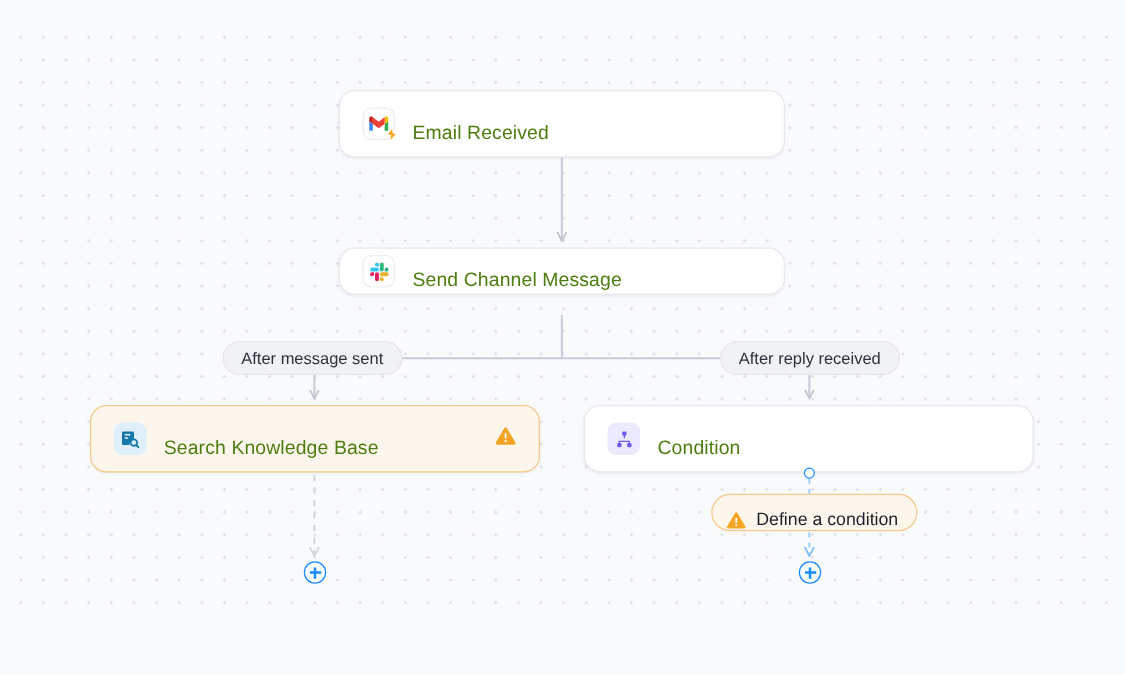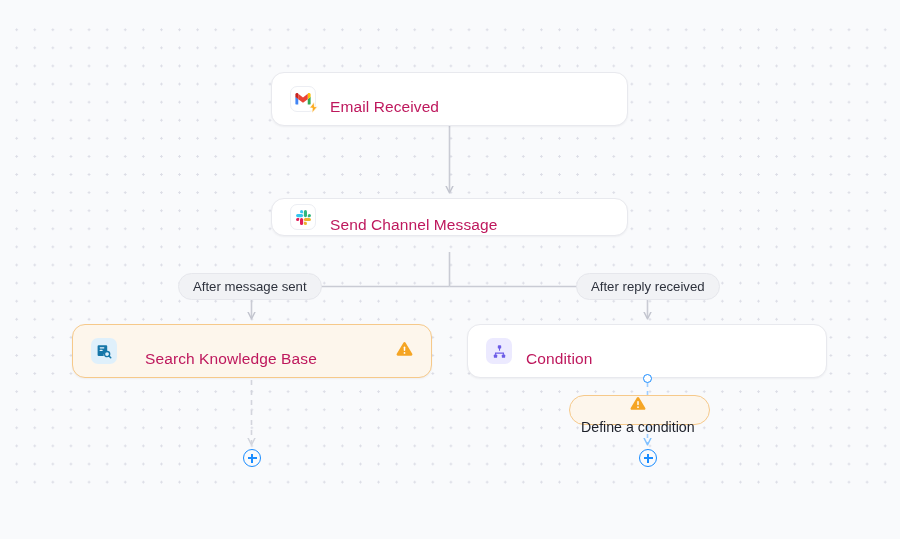--- a/index.html
+++ b/index.html
@@ -64,31 +64,30 @@
     display: flex;
     align-items: center;
     justify-content: center;
     flex: 0 0 auto;
     position: relative;
   }
 
   .node-title {
     margin-left: 14px;
     font-size: 15.5px;
-    color: #be185d;
+    color: #4d7c0f;
     letter-spacing: .1px;
     white-space: nowrap;
     margin-top: 16px;
   }
 
   
   .node.warn {
     background: #fdf6ec;
     border: 1.4px solid #f6c98a;
-    gap: 14px;
   }
 
   .node .warn-tri {
     margin-left: auto;
     flex: 0 0 auto;
   }
 
   
   #node-email      { left: 271px; top: 72px;  width: 357px; height: 54px; }
   #node-slack      { left: 271px; top: 198px; width: 357px; height: 38px; }
@@ -109,31 +108,30 @@
     color: #2d313c;
     white-space: nowrap;
   }
   #label-after-message { left: 178px; top: 273px; }
   #label-after-reply   { left: 576px; top: 273px; text-align: center; }
 
   
   .chip-warn {
     position: absolute;
     display: flex;
-    align-items: center;
+    align-items: flex-end;
     gap: 8px;
     height: 30px;
     padding: 0 14px 0 11px;
     background: #fdf6ec;
     border: 1.4px solid #f6c98a;
     border-radius: 16px;
     font-size: 14.2px;
     color: #1d2029;
     white-space: nowrap;
-    flex-direction: column;
   }
   #chip-define-condition { left: 569px; top: 395px; }
 
   
   .add-btn {
     position: absolute;
     width: 18px;
     height: 18px;
     border: 1.6px solid #1a8cff;
     border-radius: 50%;

